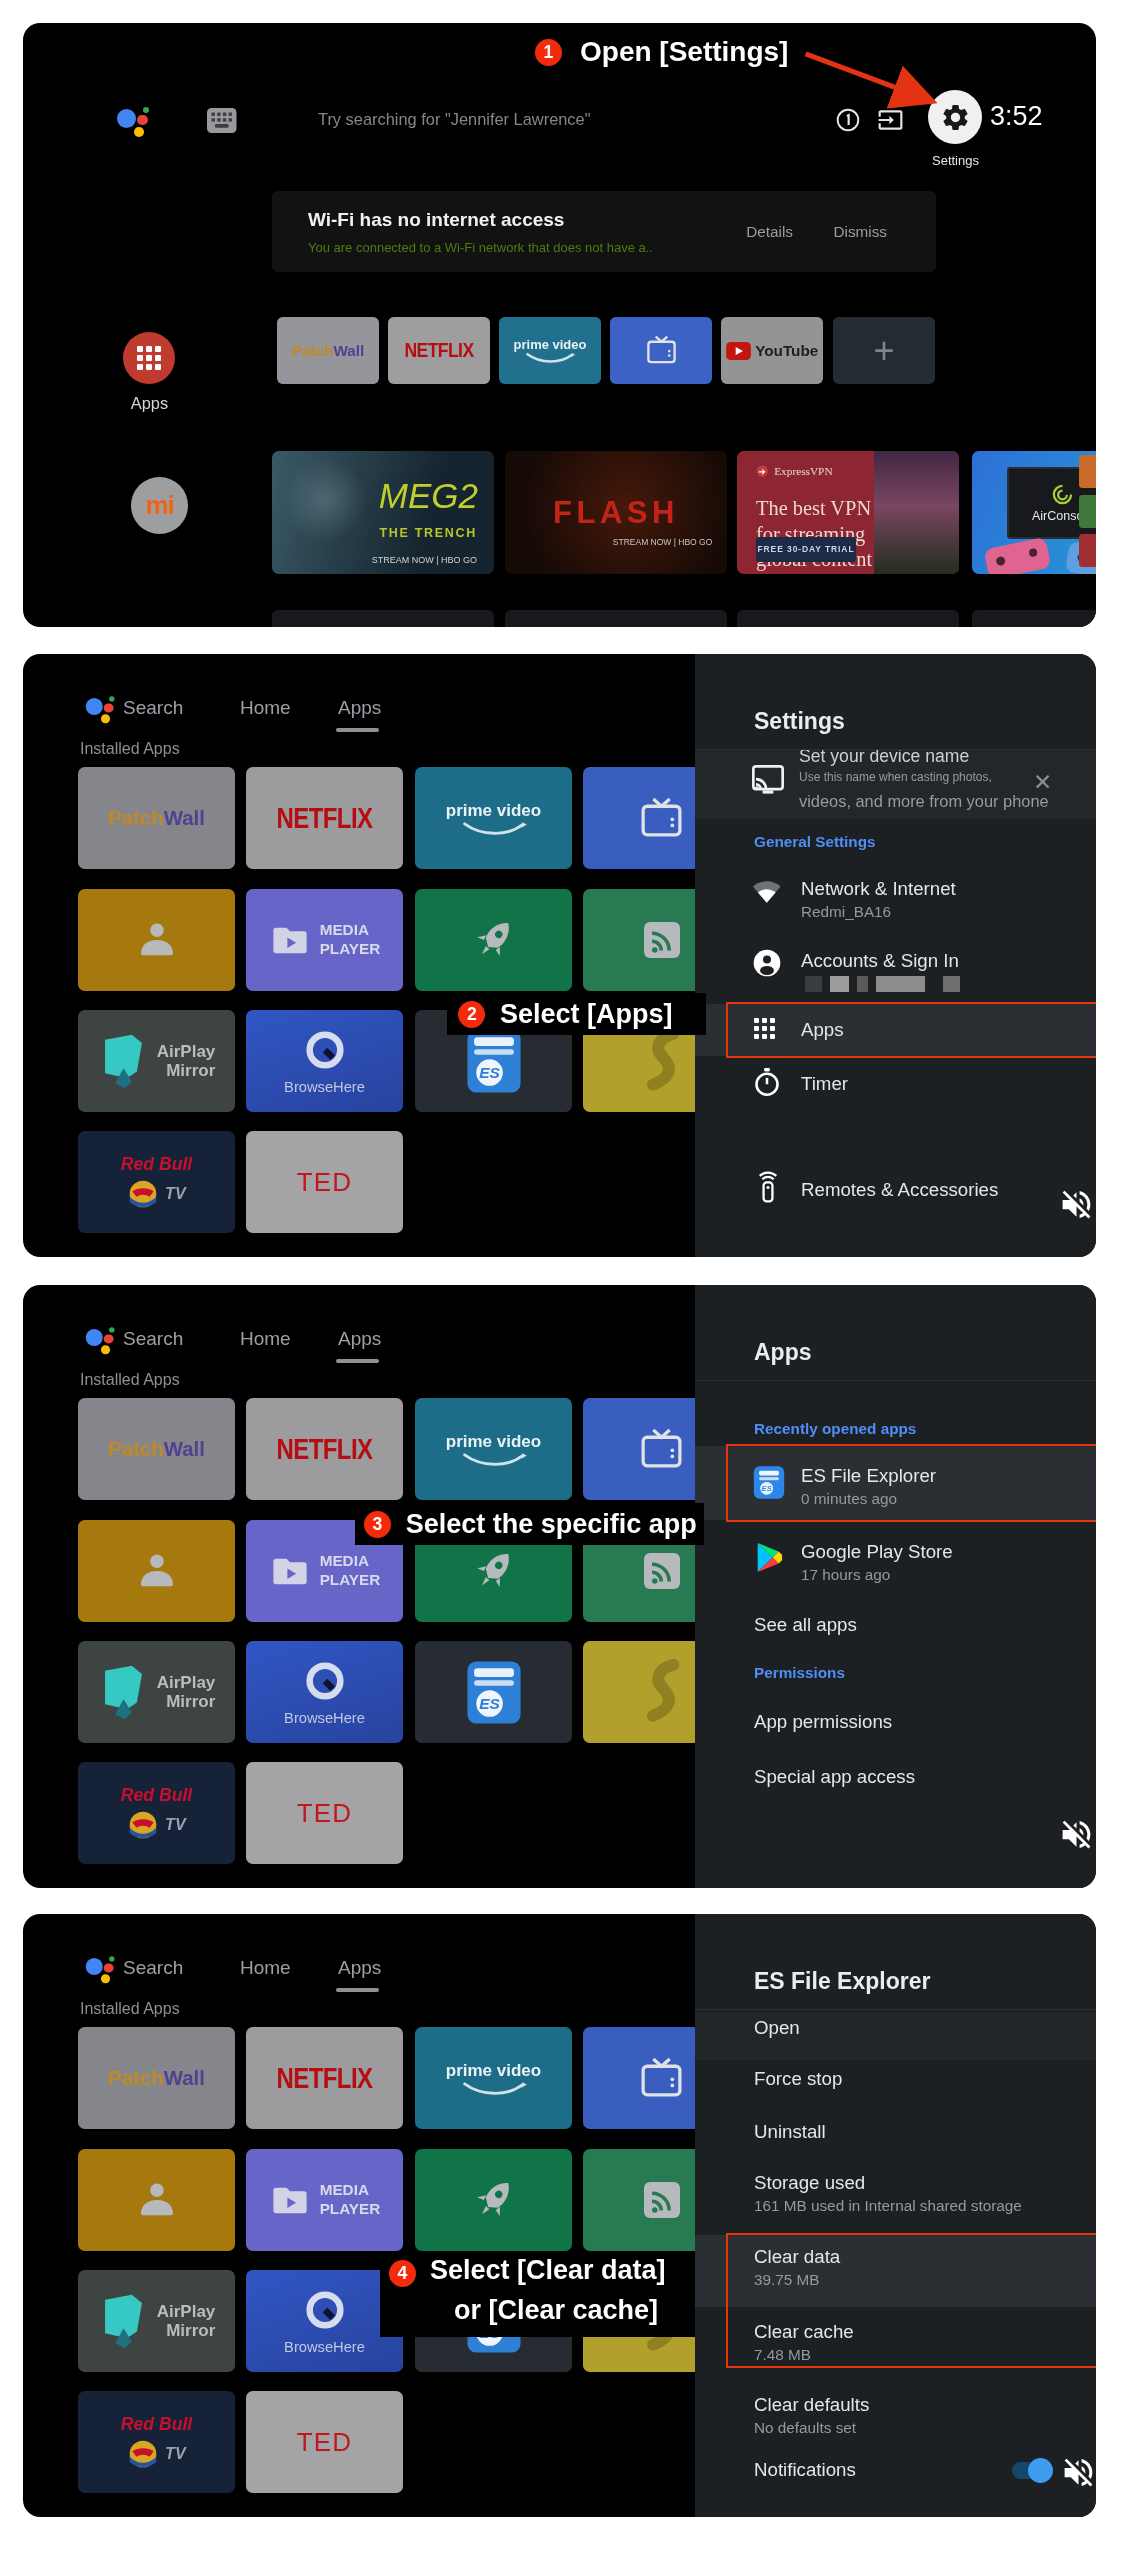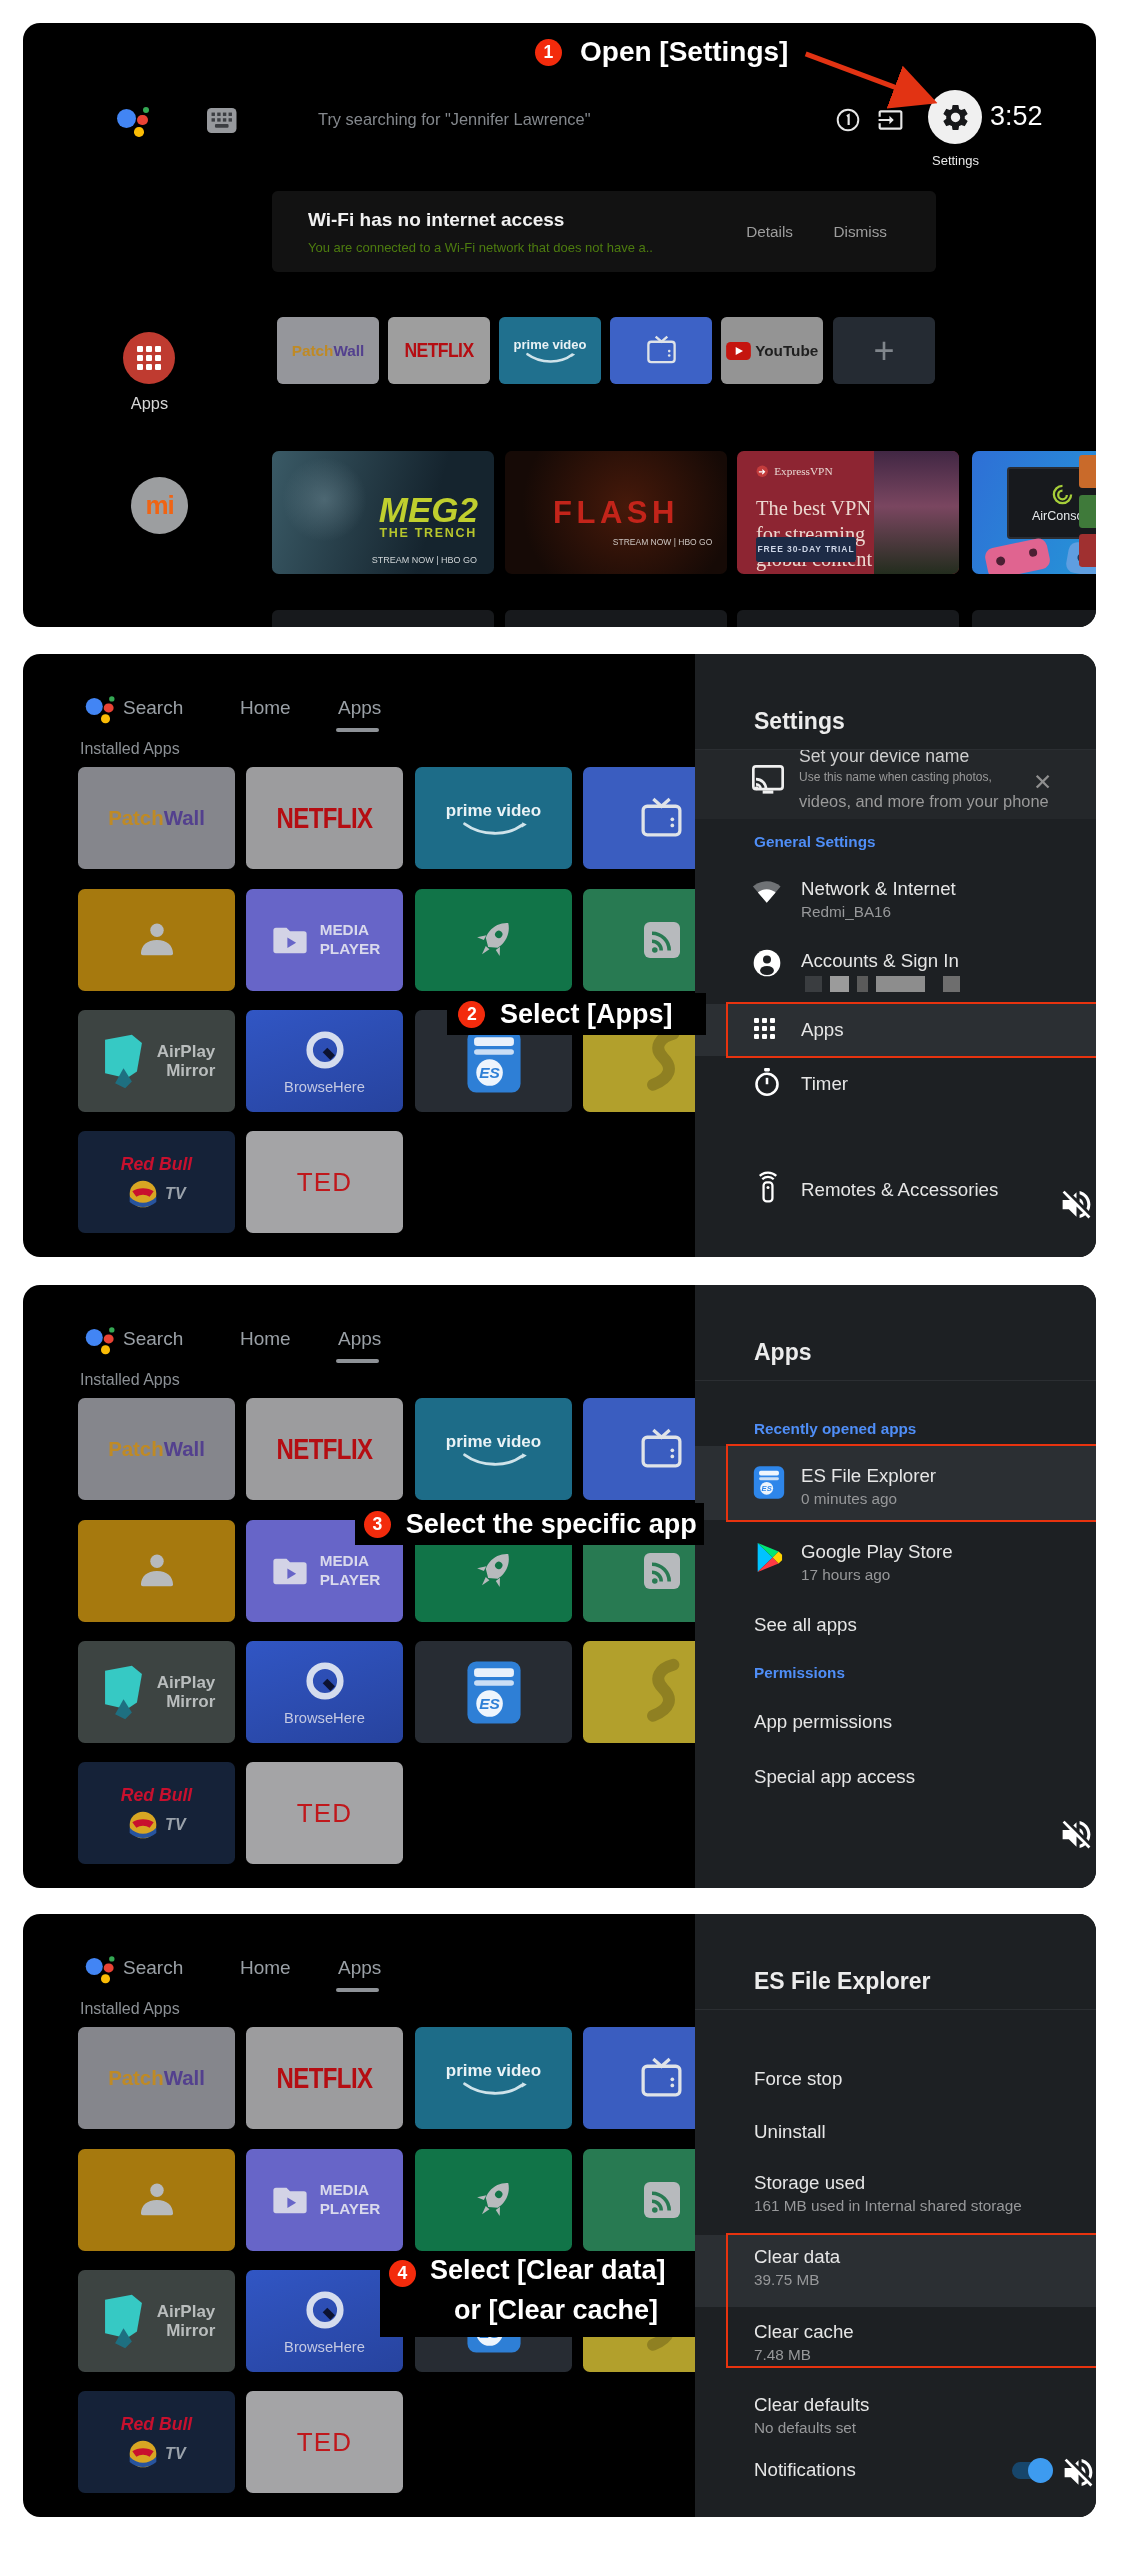--- a/index.html
+++ b/index.html
@@ -172,21 +172,21 @@
   <div class="tile1" style="left:810px;background:#252b33">
       <span style="font-size:36px;color:#80868c;font-weight:300">+</span>
     </div>
 
   <div class="a" style="left:108px;top:454px;width:57px;height:57px;border-radius:50%;background:#9c9ea0;display:flex;align-items:center;justify-content:center">
     <span style="color:#f06414;font-size:26px;font-weight:bold;letter-spacing:-1.1px">mi</span>
   </div>
 
   <div class="a" style="left:249px;top:428px;width:222px;height:123px;border-radius:6.8px;overflow:hidden;background:linear-gradient(105deg,#3a5a66,#15242e 70%)">
     <div class="a" style="left:10.2px;top:5.7px;width:85px;height:85px;background:radial-gradient(circle,#6d8893 0%,rgba(0,0,0,0) 70%);opacity:.5"></div>
-    <div class="a" style="right:16px;top:39px;font-size:35px;font-weight:700;font-style:italic;color:#c0cf2e">MEG2</div>
+    <div class="a" style="right:16px;top:25px;font-size:35px;font-weight:400;font-style:italic;color:#c0cf2e">MEG2</div>
     <div class="a" style="right:17px;top:75px;font-size:12.5px;font-weight:bold;letter-spacing:1.7px;color:#b7c62c">THE TRENCH</div>
     <div class="a" style="right:17px;bottom:9px;font-size:9px;color:#cfd4d6">STREAM NOW | HBO GO</div>
   </div>
   <div class="a" style="left:482px;top:428px;width:222px;height:123px;border-radius:6.8px;overflow:hidden;background:radial-gradient(circle at 55% 45%,#46190a,#160a06 75%)">
     <div class="a" style="left:0;right:0;top:44px;text-align:center;font-size:31px;font-weight:900;letter-spacing:4.5px;color:#c3241a">FLASH</div>
     <div class="a" style="right:14.7px;bottom:27px;font-size:8.5px;color:#cdc6c2">STREAM NOW | HBO GO</div>
   </div>
   <div class="a" style="left:714px;top:428px;width:222px;height:123px;border-radius:6.8px;overflow:hidden;background:#8d2532">
     <div class="a" style="right:0;top:0;width:85px;height:100%;background:linear-gradient(180deg,#412744 0%,#7a4660 45%,#232d1e 100%)"></div>
     <div class="a" style="left:19px;top:13.6px;display:flex;align-items:center;gap:5.7px">
@@ -732,20 +732,23 @@
   <div class="anno" style="left:357px;top:338px;width:315px;height:85px">
     <div class="a badge" style="left:9px;top:8px">4</div>
     <div class="a annotext" style="left:50px;top:3.4px">Select [Clear data]</div>
     <div class="a annotext" style="left:74px;top:43px">or [Clear cache]</div>
   </div>
 
   <aside class="rp">
     <div class="a rp-title">ES File Explorer</div>
     <div class="a rp-divider"></div>
 
+    <div class="focusrow" style="top:98px;height:48px;background:#232629">
+      <div class="a itemtitle" style="left:59px;top:4.5px">Open</div>
+    </div>
     <div class="a itemtitle" style="left:59px;top:154px">Force stop</div>
     <div class="a itemtitle" style="left:59px;top:207px">Uninstall</div>
 
     <div class="a" style="left:0;top:252px;width:100%;height:62px">
       <div class="a itemtitle" style="left:59px;top:5.7px">Storage used</div>
       <div class="a itemsub" style="left:59px;top:31px">161 MB used in Internal shared storage</div>
     </div>
 
     <div class="focusrow" style="top:321px;height:72px">
       <div class="a itemtitle" style="left:59px;top:11.3px">Clear data</div>

